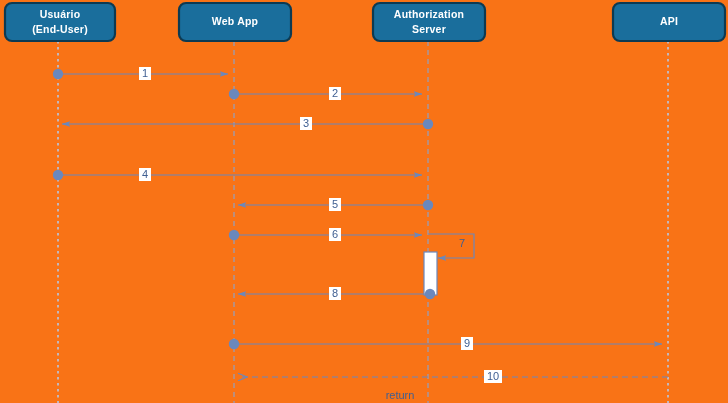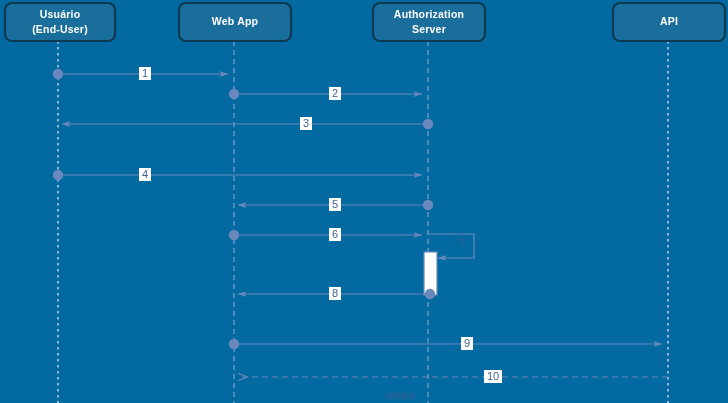--- a/index.html
+++ b/index.html
@@ -7,21 +7,21 @@
     padding: 0;
     background: #ffffff;
   }
   body {
     font-family: "Liberation Sans", sans-serif;
   }
   #canvas {
     position: relative;
     width: 728px;
     height: 403px;
-    background: #0369a1;
+    background: #f97316;
     overflow: hidden;
   }
   #diagram-svg {
     position: absolute;
     left: 0;
     top: 0;
     width: 728px;
     height: 403px;
   }
   .actor-box-label {

